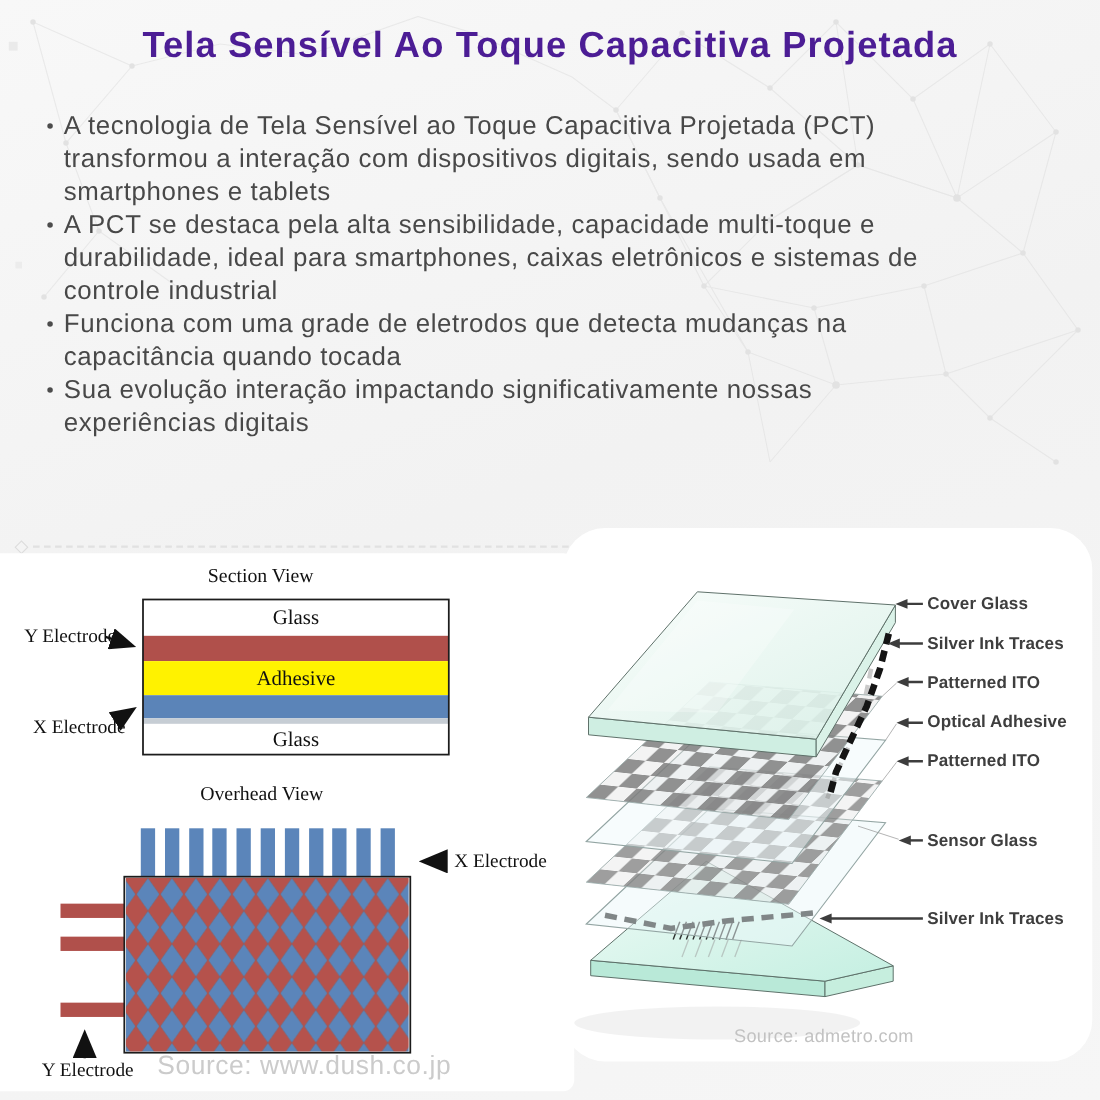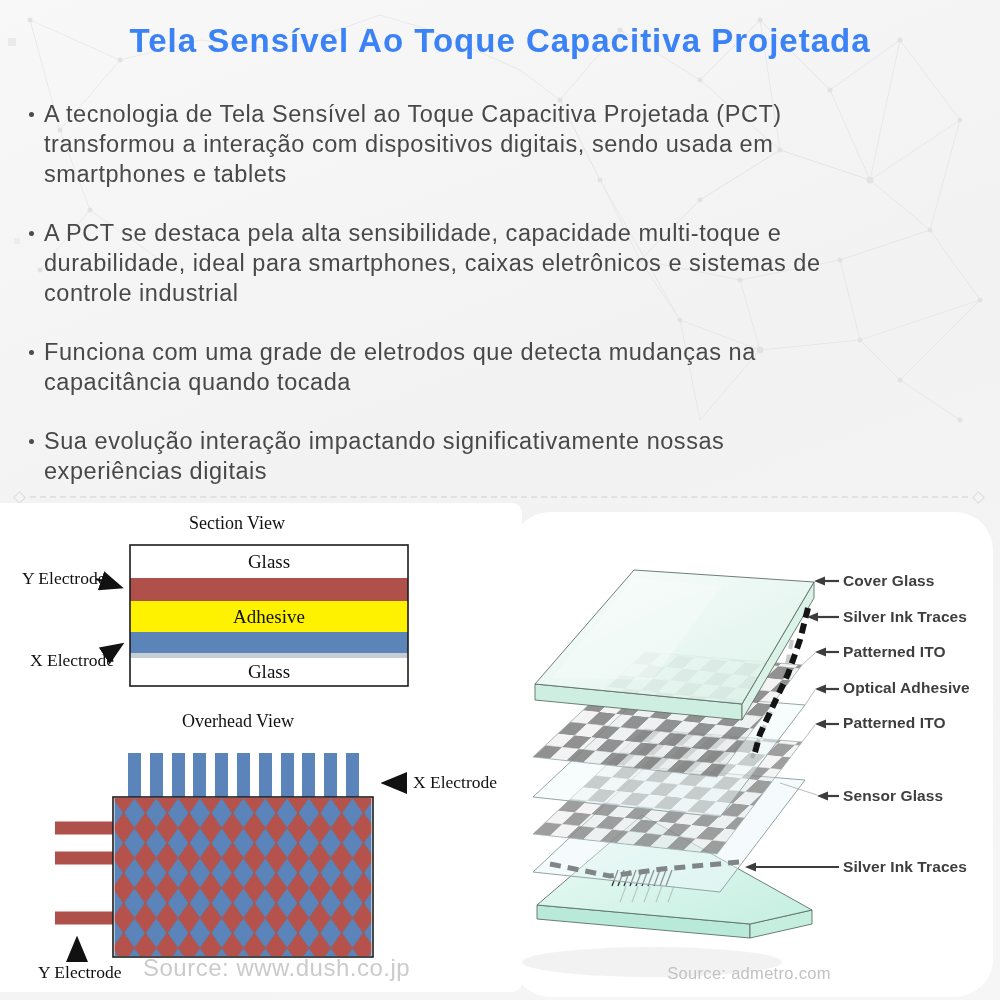--- a/index.html
+++ b/index.html
@@ -5,34 +5,34 @@
   html,body{margin:0;padding:0;}
   body{
     width:1000px;height:1000px;overflow:hidden;
     background:linear-gradient(160deg,#f8f8f8 0%,#f2f2f2 45%,#f6f6f6 100%);
     font-family:"Liberation Sans",sans-serif;
   }
   .stage{position:relative;width:1000px;height:1000px;}
   .bg-plexus{position:absolute;left:0;top:0;width:1000px;height:1000px;}
   .title{
     position:absolute;top:22px;left:0;width:100%;margin:0;text-align:center;
-    font-size:33px;font-weight:600;color:#3b82f6;letter-spacing:1px;
+    font-size:33px;font-weight:600;color:#4c1d95;letter-spacing:1px;
   }
-  .bullets{position:absolute;top:99px;left:27px;width:905px;display:flex;flex-direction:column;gap:29px;}
+  .bullets{position:absolute;top:99px;left:41px;width:905px;display:flex;flex-direction:column;gap:0;}
   .bullet{position:relative;padding-left:17px;}
   .bullet .dot{position:absolute;left:2px;top:13px;width:5px;height:5px;border-radius:50%;background:#4c4c4c;}
   .bullet p{
     margin:0;font-size:23.5px;line-height:30px;color:#484848;
     white-space:pre-line;letter-spacing:.55px;
   }
   .divider{position:absolute;top:496px;left:30px;width:938px;border-top:2px dashed #e1e1e1;}
   .divider .dm{position:absolute;top:-5px;width:7px;height:7px;border:1.5px solid #dcdcdc;transform:rotate(45deg);background:#f4f4f4;}
   .dm.l{left:-15px}.dm.r{right:-15px}
   .left-panel{position:absolute;left:0;top:503px;width:503px;height:489px;background:#ffffff;border-radius:0 10px 10px 0;padding-left:19px;}
-  .right-card{position:absolute;left:512px;top:512px;width:481px;height:485px;background:#ffffff;border-radius:38px;}
+  .right-card{position:absolute;left:512px;top:480px;width:481px;height:485px;background:#ffffff;border-radius:38px;}
   .left-panel svg,.right-card svg{position:absolute;left:0;top:0;}
   .ser{font-family:"Liberation Serif",serif;fill:#111;}
   .exlabel{font-weight:bold;font-size:15.5px;fill:#3e3e3e;letter-spacing:.1px;}
   .wm{fill:#cbcbcb;font-size:24px;letter-spacing:.5px;}
   .src2{fill:#c2c2c2;font-size:16.5px;letter-spacing:.3px;}
 </style>
 </head>
 <body>
 
 <div class="stage">

